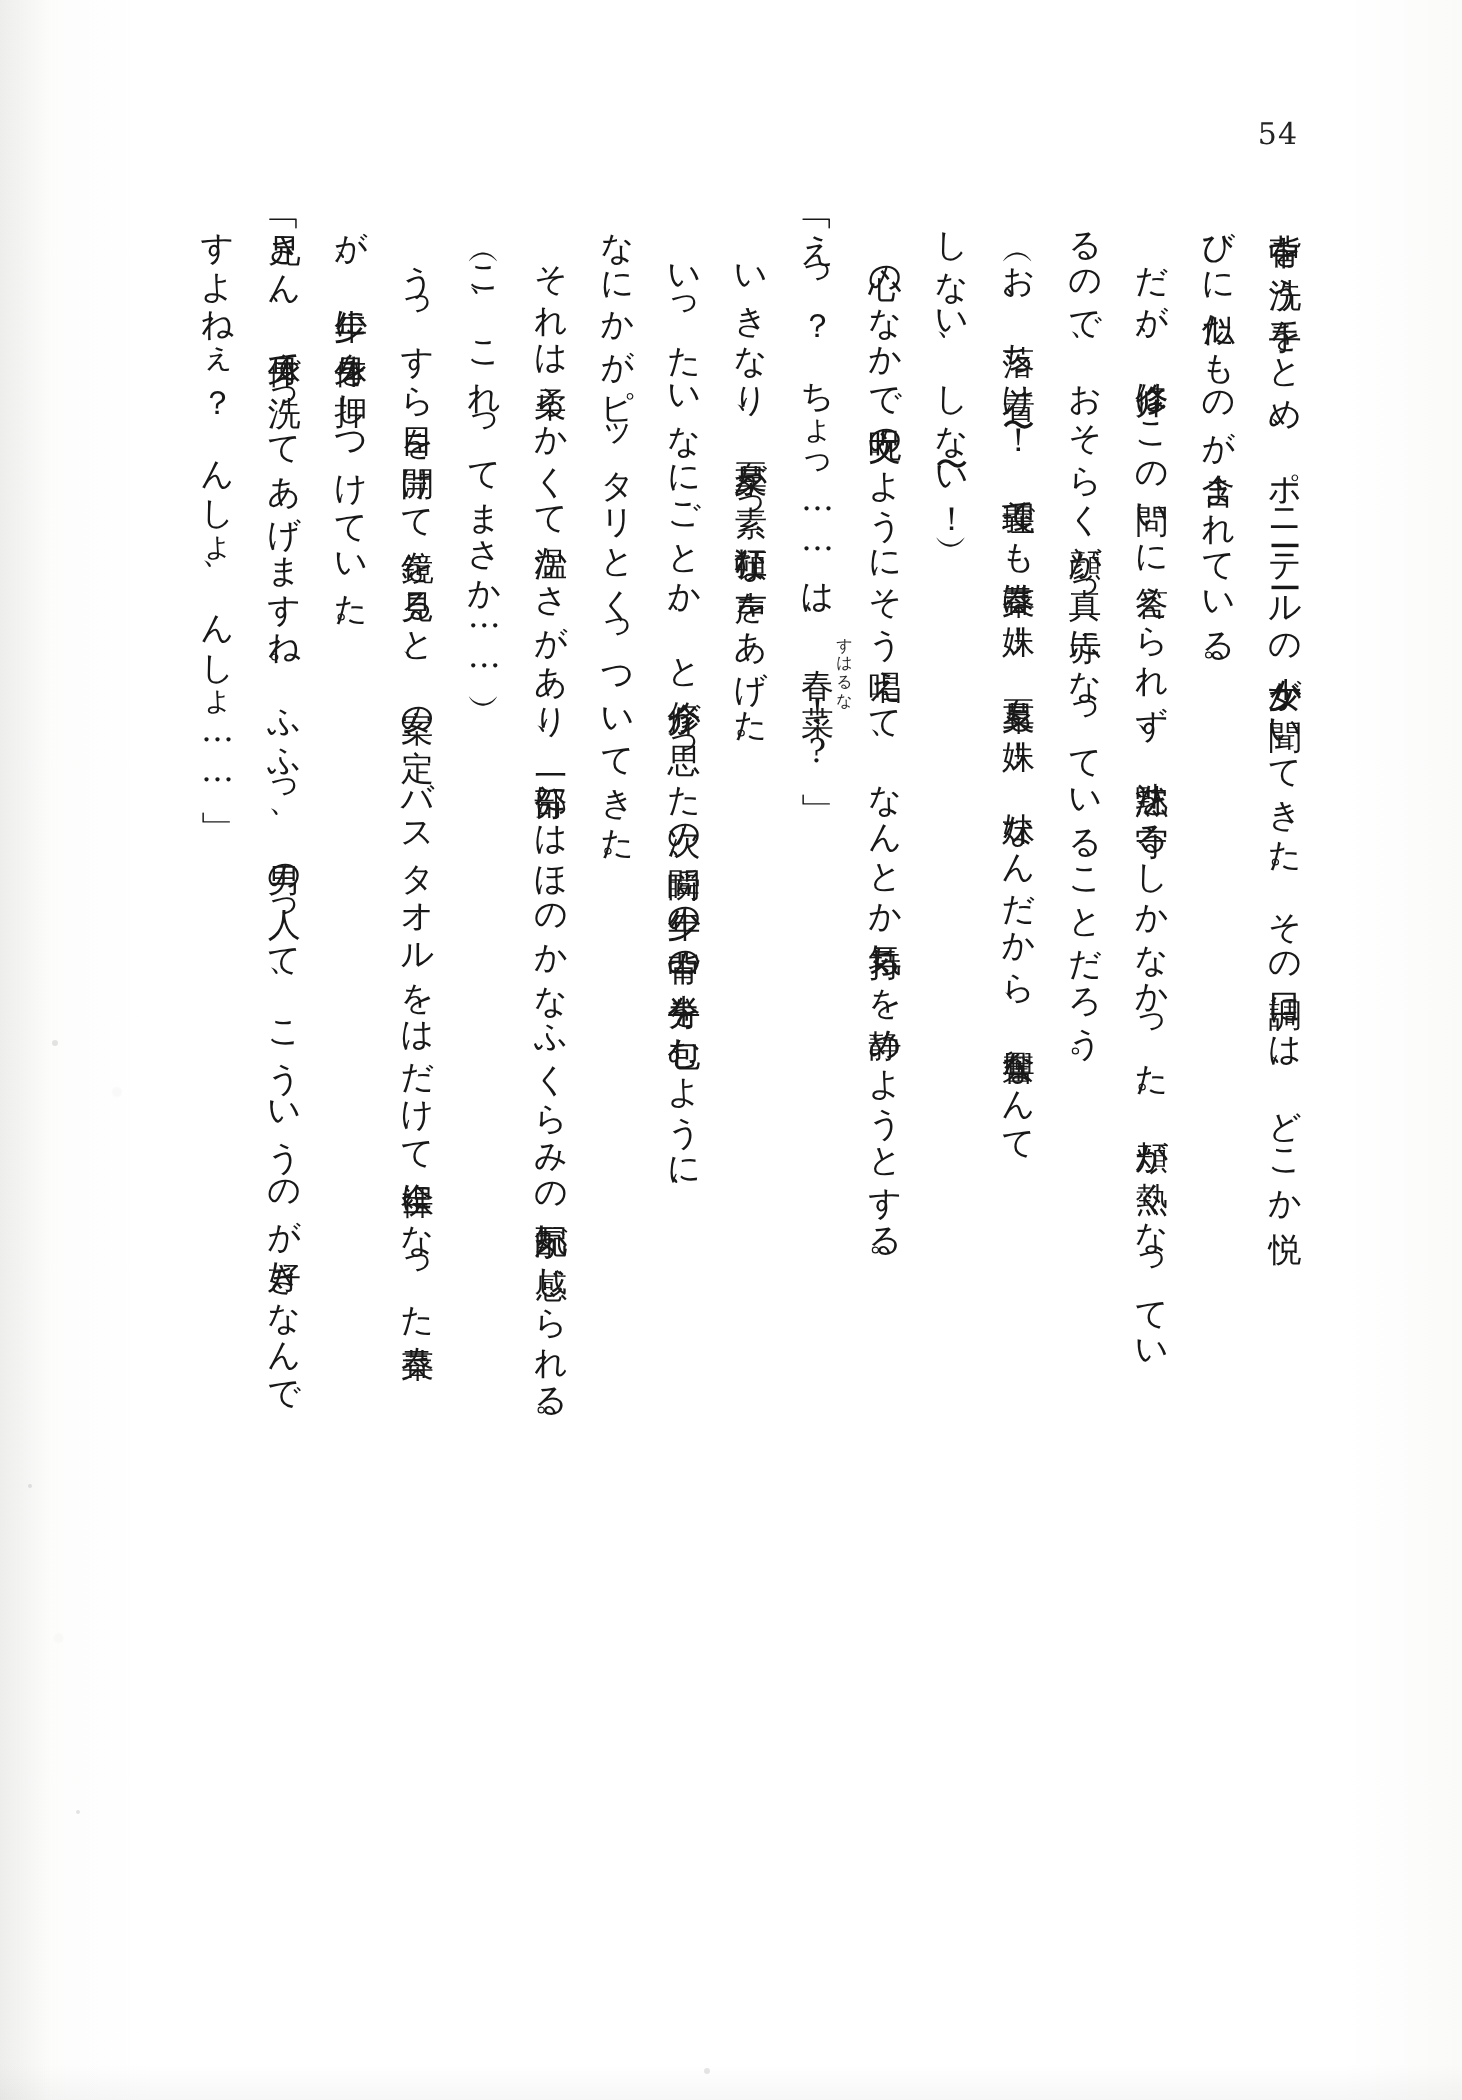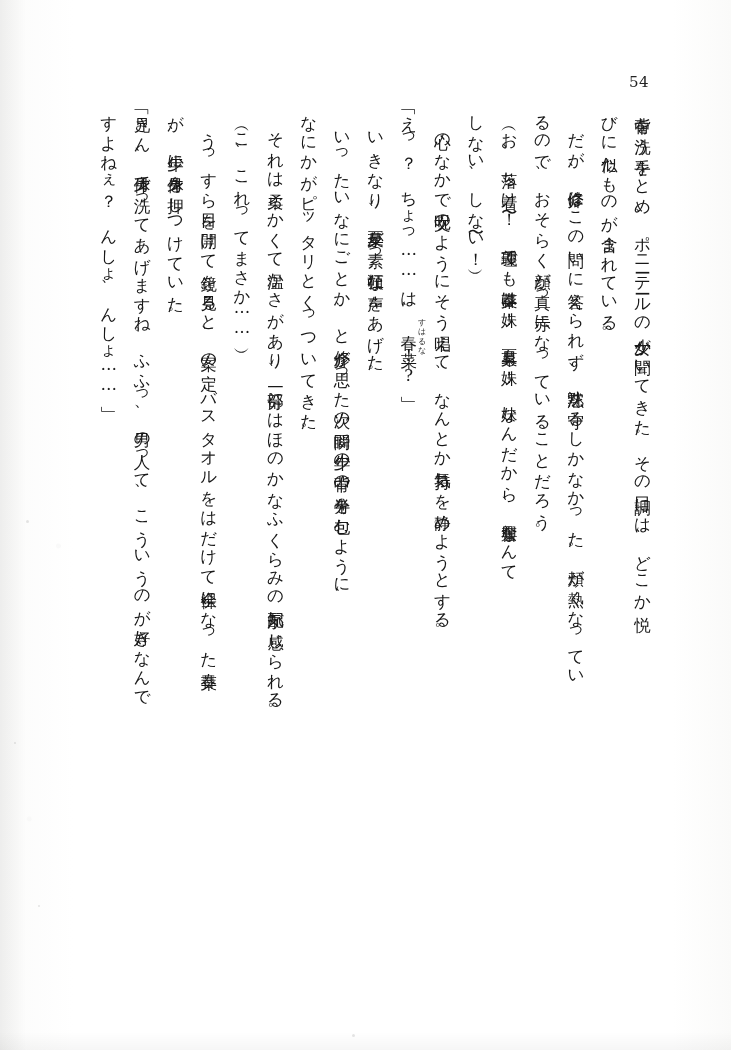--- a/index.html
+++ b/index.html
@@ -27,21 +27,20 @@
   }
 
   
   #page-number {
     position: absolute;
     top: 58px;
     right: 82px;
     font-size: 15px;
     letter-spacing: 0.5px;
     color: #232323;
-    margin-top: 15px;
   }
 
   
   #text-block {
     position: absolute;
     top: 104px;
     right: 72px;
     left: 96px;
     bottom: 78px;
     writing-mode: vertical-rl;

